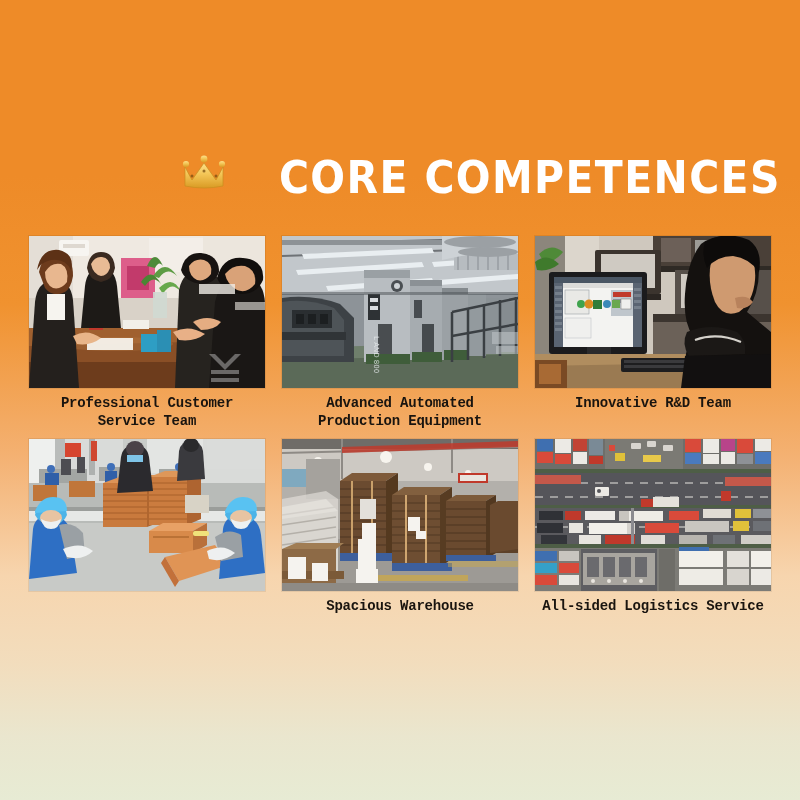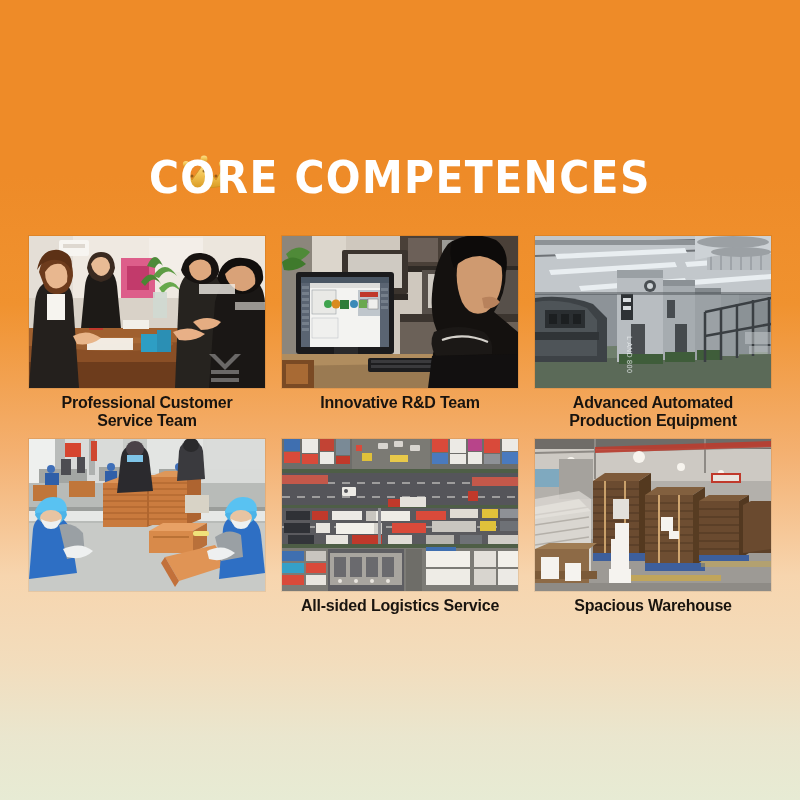--- a/index.html
+++ b/index.html
@@ -15,21 +15,21 @@
       #F0922F 38%,
       #F4B172 57%,
       #F7D5AE 72%,
       #F2DDBD 83%,
       #EAE6CE 92%,
       #E7EBD4 100%);
   }
 
   
   .title-block{
-    position:absolute;left:0;top:150px;width:800px;text-align:center;
+    position:absolute;left:0;top:150px;width:800px;text-align:right;
   }
   .crown{
     position:absolute;left:181px;top:5px;width:46px;height:34px;
   }
   .title-text{
     display:inline-block;
     font-family:"DejaVu Sans",sans-serif;
     font-weight:bold;
     font-size:44px;
     letter-spacing:1.5px;
@@ -51,22 +51,22 @@
   .card{position:relative;}
   .photo{
     position:relative;width:236px;height:152px;overflow:hidden;
     background:#8a8a8a;
     box-shadow:0 0 0 1px rgba(0,0,0,0.07);
   }
   .photo>svg{display:block;width:236px;height:152px;}
   .caption{
     margin-top:6px;
     text-align:center;
-    font-family:Liberation Sans, sans-serif;
-    font-size:16px;
+    font-family:Liberation Mono, monospace;
+    font-size:14px;
     font-weight:bold;
     color:#19140f;
     line-height:18px;
     letter-spacing:-0.2px;
     white-space:pre-line;
     height:38px;
   }
   .row2 .caption{height:22px;}
 </style>
 </head>
@@ -153,20 +153,108 @@
           <rect x="206" y="66" width="30" height="8" fill="#efebe5" opacity="0.6"></rect>
           <g opacity="0.35" fill="#ffffff">
             <path d="M186 118 l10 10 l10 -10 l6 0 l-16 16 l-16 -16 z"></path>
             <rect x="182" y="134" width="28" height="4"></rect>
             <rect x="182" y="142" width="28" height="4"></rect>
           </g>
         </svg>
       </div>
       <div class="caption">Professional Customer
 Service Team</div>
+    </div>
+
+    <div class="card">
+      <div class="photo">
+        <svg viewBox="0 0 236 152" preserveAspectRatio="none">
+          <rect width="236" height="152" fill="#a9aeb2"></rect>
+          <rect x="0" y="0" width="236" height="60" fill="#c2c7cb"></rect>
+          <g stroke="#6e7276" stroke-width="2" fill="none">
+            <path d="M0 8 L236 2"></path>
+            <path d="M0 20 L236 12"></path>
+          </g>
+          <rect x="0" y="4" width="236" height="5" fill="#8d9296"></rect>
+          <g fill="#e9eef1">
+            <path d="M20 18 L150 12 L152 17 L22 23 Z"></path>
+            <path d="M14 34 L140 26 L142 31 L16 39 Z"></path>
+            <path d="M44 50 L150 42 L152 47 L46 55 Z"></path>
+            <path d="M150 26 L236 20 L236 25 L152 31 Z"></path>
+            <path d="M156 44 L236 38 L236 43 L158 49 Z"></path>
+          </g>
+          <rect x="172" y="0" width="64" height="34" fill="#b7bcc0"></rect>
+          <g stroke="#8f9499" stroke-width="1.2" fill="none">
+            <path d="M176 0 L176 34"></path>
+              <path d="M186 0 L186 34"></path>
+            <path d="M196 0 L196 34"></path>
+              <path d="M206 0 L206 34"></path>
+            <path d="M216 0 L216 34"></path>
+              <path d="M226 0 L226 34"></path>
+          </g>
+          <path d="M160 0 L236 0 L236 18 Q200 14 160 24 Z" fill="#cdd2d6"></path>
+          <g fill="#9ba0a4">
+            <ellipse cx="198" cy="6" rx="36" ry="6"></ellipse>
+            <ellipse cx="206" cy="16" rx="30" ry="5"></ellipse>
+          </g>
+          <rect x="0" y="58" width="236" height="58" fill="#8d9398"></rect>
+          <rect x="0" y="112" width="236" height="40" fill="#5b6a58"></rect>
+          <path d="M0 112 L236 106 L236 118 L0 124 Z" fill="#6f7f6c"></path>
+          <rect x="82" y="34" width="46" height="92" fill="#b8bdc1"></rect>
+          <rect x="82" y="34" width="46" height="8" fill="#9aa0a4"></rect>
+          <rect x="86" y="58" width="12" height="26" fill="#2e3235"></rect>
+          <rect x="88" y="62" width="8" height="4" fill="#d9dde0"></rect>
+          <rect x="88" y="70" width="8" height="4" fill="#d9dde0"></rect>
+          <circle cx="115" cy="50" r="6" fill="#4a4f53"></circle>
+          <circle cx="115" cy="50" r="3" fill="#cfd4d7"></circle>
+          <rect x="84" y="118" width="44" height="10" fill="#3f5d3a"></rect>
+          <rect x="128" y="44" width="32" height="80" fill="#a6acb0"></rect>
+          <rect x="128" y="44" width="32" height="6" fill="#8b9195"></rect>
+          <rect x="132" y="64" width="8" height="18" fill="#474c50"></rect>
+          <rect x="130" y="116" width="30" height="10" fill="#3f5d3a"></rect>
+          <rect x="160" y="52" width="26" height="72" fill="#9ba1a5"></rect>
+          <rect x="160" y="52" width="26" height="6" fill="#848a8e"></rect>
+          <rect x="162" y="114" width="24" height="10" fill="#3f5d3a"></rect>
+          <rect x="186" y="58" width="18" height="62" fill="#939a9e"></rect>
+          <rect x="204" y="62" width="14" height="56" fill="#8b9296"></rect>
+          <rect x="218" y="66" width="18" height="50" fill="#858c90"></rect>
+          <g fill="#2e3235" opacity="0.8">
+            <rect x="96" y="88" width="14" height="30"></rect>
+            <rect x="140" y="88" width="12" height="28"></rect>
+          </g>
+          <path d="M0 62 Q30 58 58 68 L72 82 L72 126 L0 126 Z" fill="#3d4246"></path>
+          <path d="M0 66 Q26 62 52 72 L62 84 L62 120 L0 120 Z" fill="#4e5458"></path>
+          <rect x="10" y="74" width="40" height="18" fill="#2a2e31"></rect>
+          <g fill="#1c1f21">
+            <rect x="14" y="78" width="8" height="10"></rect>
+            <rect x="26" y="78" width="8" height="10"></rect>
+            <rect x="38" y="78" width="8" height="10"></rect>
+          </g>
+          <rect x="0" y="96" width="64" height="8" fill="#303437"></rect>
+          <g stroke="#3a3f43" stroke-width="2.5" fill="none">
+            <path d="M170 76 L236 62"></path>
+            <path d="M170 76 L170 126"></path>
+            <path d="M186 72 L186 124"></path>
+            <path d="M202 68 L202 122"></path>
+            <path d="M218 64 L218 120"></path>
+            <path d="M234 61 L234 118"></path>
+            <path d="M170 100 L236 88"></path>
+          </g>
+          <g fill="#c3c8cb" opacity="0.55">
+            <rect x="210" y="96" width="26" height="12"></rect>
+            <rect x="214" y="110" width="22" height="8"></rect>
+          </g>
+          <g fill="#4a4f53" opacity="0.5">
+            <rect x="0" y="56" width="236" height="3"></rect>
+          </g>
+          <text x="92" y="100" font-family="DejaVu Sans, sans-serif" font-size="7" fill="#e4e8ea" transform="rotate(90 92 100)" opacity="0.85">L AND 800</text>
+        </svg>
+      </div>
+      <div class="caption">Advanced Automated
+Production Equipment</div>
     </div>
 
     <div class="card">
       <div class="photo">
         <svg viewBox="0 0 236 152" preserveAspectRatio="none">
           <rect width="236" height="152" fill="#b9b2a8"></rect>
           <rect x="0" y="0" width="236" height="118" fill="#cfc8be"></rect>
           <rect x="0" y="0" width="30" height="118" fill="#8c867c"></rect>
           <rect x="30" y="0" width="34" height="46" fill="#dcd6cc"></rect>
           <path d="M4 18 Q16 6 28 16 Q22 24 10 28 Z" fill="#4f8a38"></path>
@@ -240,108 +328,20 @@
           <path d="M152 96 Q176 86 202 96 Q212 104 210 118 L154 120 Q146 108 152 96 Z" fill="#1b1816"></path>
           <g stroke="#e9e5df" stroke-width="2.2" fill="none" opacity="0.9">
             <path d="M160 104 Q182 96 206 106"></path>
           </g>
           <path d="M150 120 L236 118 L236 152 L146 152 Z" fill="#121010"></path>
         </svg>
       </div>
       <div class="caption">Innovative R&amp;D Team</div>
     </div>
 
-    <div class="card">
-      <div class="photo">
-        <svg viewBox="0 0 236 152" preserveAspectRatio="none">
-          <rect width="236" height="152" fill="#a9aeb2"></rect>
-          <rect x="0" y="0" width="236" height="60" fill="#c2c7cb"></rect>
-          <g stroke="#6e7276" stroke-width="2" fill="none">
-            <path d="M0 8 L236 2"></path>
-            <path d="M0 20 L236 12"></path>
-          </g>
-          <rect x="0" y="4" width="236" height="5" fill="#8d9296"></rect>
-          <g fill="#e9eef1">
-            <path d="M20 18 L150 12 L152 17 L22 23 Z"></path>
-            <path d="M14 34 L140 26 L142 31 L16 39 Z"></path>
-            <path d="M44 50 L150 42 L152 47 L46 55 Z"></path>
-            <path d="M150 26 L236 20 L236 25 L152 31 Z"></path>
-            <path d="M156 44 L236 38 L236 43 L158 49 Z"></path>
-          </g>
-          <rect x="172" y="0" width="64" height="34" fill="#b7bcc0"></rect>
-          <g stroke="#8f9499" stroke-width="1.2" fill="none">
-            <path d="M176 0 L176 34"></path>
-              <path d="M186 0 L186 34"></path>
-            <path d="M196 0 L196 34"></path>
-              <path d="M206 0 L206 34"></path>
-            <path d="M216 0 L216 34"></path>
-              <path d="M226 0 L226 34"></path>
-          </g>
-          <path d="M160 0 L236 0 L236 18 Q200 14 160 24 Z" fill="#cdd2d6"></path>
-          <g fill="#9ba0a4">
-            <ellipse cx="198" cy="6" rx="36" ry="6"></ellipse>
-            <ellipse cx="206" cy="16" rx="30" ry="5"></ellipse>
-          </g>
-          <rect x="0" y="58" width="236" height="58" fill="#8d9398"></rect>
-          <rect x="0" y="112" width="236" height="40" fill="#5b6a58"></rect>
-          <path d="M0 112 L236 106 L236 118 L0 124 Z" fill="#6f7f6c"></path>
-          <rect x="82" y="34" width="46" height="92" fill="#b8bdc1"></rect>
-          <rect x="82" y="34" width="46" height="8" fill="#9aa0a4"></rect>
-          <rect x="86" y="58" width="12" height="26" fill="#2e3235"></rect>
-          <rect x="88" y="62" width="8" height="4" fill="#d9dde0"></rect>
-          <rect x="88" y="70" width="8" height="4" fill="#d9dde0"></rect>
-          <circle cx="115" cy="50" r="6" fill="#4a4f53"></circle>
-          <circle cx="115" cy="50" r="3" fill="#cfd4d7"></circle>
-          <rect x="84" y="118" width="44" height="10" fill="#3f5d3a"></rect>
-          <rect x="128" y="44" width="32" height="80" fill="#a6acb0"></rect>
-          <rect x="128" y="44" width="32" height="6" fill="#8b9195"></rect>
-          <rect x="132" y="64" width="8" height="18" fill="#474c50"></rect>
-          <rect x="130" y="116" width="30" height="10" fill="#3f5d3a"></rect>
-          <rect x="160" y="52" width="26" height="72" fill="#9ba1a5"></rect>
-          <rect x="160" y="52" width="26" height="6" fill="#848a8e"></rect>
-          <rect x="162" y="114" width="24" height="10" fill="#3f5d3a"></rect>
-          <rect x="186" y="58" width="18" height="62" fill="#939a9e"></rect>
-          <rect x="204" y="62" width="14" height="56" fill="#8b9296"></rect>
-          <rect x="218" y="66" width="18" height="50" fill="#858c90"></rect>
-          <g fill="#2e3235" opacity="0.8">
-            <rect x="96" y="88" width="14" height="30"></rect>
-            <rect x="140" y="88" width="12" height="28"></rect>
-          </g>
-          <path d="M0 62 Q30 58 58 68 L72 82 L72 126 L0 126 Z" fill="#3d4246"></path>
-          <path d="M0 66 Q26 62 52 72 L62 84 L62 120 L0 120 Z" fill="#4e5458"></path>
-          <rect x="10" y="74" width="40" height="18" fill="#2a2e31"></rect>
-          <g fill="#1c1f21">
-            <rect x="14" y="78" width="8" height="10"></rect>
-            <rect x="26" y="78" width="8" height="10"></rect>
-            <rect x="38" y="78" width="8" height="10"></rect>
-          </g>
-          <rect x="0" y="96" width="64" height="8" fill="#303437"></rect>
-          <g stroke="#3a3f43" stroke-width="2.5" fill="none">
-            <path d="M170 76 L236 62"></path>
-            <path d="M170 76 L170 126"></path>
-            <path d="M186 72 L186 124"></path>
-            <path d="M202 68 L202 122"></path>
-            <path d="M218 64 L218 120"></path>
-            <path d="M234 61 L234 118"></path>
-            <path d="M170 100 L236 88"></path>
-          </g>
-          <g fill="#c3c8cb" opacity="0.55">
-            <rect x="210" y="96" width="26" height="12"></rect>
-            <rect x="214" y="110" width="22" height="8"></rect>
-          </g>
-          <g fill="#4a4f53" opacity="0.5">
-            <rect x="0" y="56" width="236" height="3"></rect>
-          </g>
-          <text x="92" y="100" font-family="DejaVu Sans, sans-serif" font-size="7" fill="#e4e8ea" transform="rotate(90 92 100)" opacity="0.85">L AND 800</text>
-        </svg>
-      </div>
-      <div class="caption">Advanced Automated
-Production Equipment</div>
-    </div>
-
     <div class="card row2">
       <div class="photo">
         <svg viewBox="0 0 236 152" preserveAspectRatio="none">
           <rect width="236" height="152" fill="#d2d4d2"></rect>
           <rect x="0" y="0" width="236" height="44" fill="#d9dbd9"></rect>
           <rect x="0" y="0" width="26" height="44" fill="#eef0ee"></rect>
           <rect x="26" y="0" width="10" height="30" fill="#b9bcba"></rect>
           <rect x="60" y="0" width="6" height="36" fill="#aeb1af"></rect>
           <rect x="94" y="0" width="24" height="30" fill="#c9ccc9"></rect>
           <rect x="118" y="0" width="56" height="34" fill="#e3e5e3"></rect>
@@ -443,20 +443,138 @@
             <rect x="32" y="20" width="10" height="16"></rect>
             <rect x="48" y="18" width="8" height="16"></rect>
           </g>
         </svg>
       </div>
     </div>
 
     <div class="card row2">
       <div class="photo">
         <svg viewBox="0 0 236 152" preserveAspectRatio="none">
+          <rect width="236" height="152" fill="#b3b0ab"></rect>
+          <rect x="0" y="0" width="236" height="42" fill="#cdc9c3"></rect>
+          <rect x="0" y="0" width="236" height="10" fill="#6f6c68"></rect>
+          <g stroke="#8e8a85" stroke-width="2" fill="none">
+            <path d="M0 14 L236 8"></path>
+            <path d="M60 0 L60 40"></path>
+            <path d="M170 0 L170 34"></path>
+          </g>
+          <path d="M60 8 L236 2 L236 8 L60 14 Z" fill="#c0392b" opacity="0.85"></path>
+          <g fill="#f7f4ee">
+            <circle cx="104" cy="18" r="6"></circle>
+            <circle cx="146" cy="28" r="4"></circle>
+            <circle cx="186" cy="34" r="3"></circle>
+            <circle cx="36" cy="22" r="4"></circle>
+          </g>
+          <rect x="0" y="92" width="236" height="60" fill="#9d9a95"></rect>
+          <path d="M0 92 L236 84 L236 94 L0 102 Z" fill="#adaaa5"></path>
+          <rect x="24" y="20" width="34" height="40" fill="#a5a29d"></rect>
+          <rect x="0" y="30" width="24" height="18" fill="#7fa9bf"></rect>
+          <rect x="176" y="34" width="30" height="10" fill="#c0392b"></rect>
+          <rect x="178" y="36" width="26" height="6" fill="#e9e5df"></rect>
+          <g>
+            <rect x="58" y="42" width="46" height="76" fill="#6b4b30"></rect>
+            <g stroke="#4e3622" stroke-width="1.2">
+              <path d="M58 50 L104 50"></path>
+                <path d="M58 58 L104 58"></path>
+              <path d="M58 66 L104 66"></path>
+                <path d="M58 74 L104 74"></path>
+              <path d="M58 82 L104 82"></path>
+                <path d="M58 90 L104 90"></path>
+              <path d="M58 98 L104 98"></path>
+                <path d="M58 106 L104 106"></path>
+            </g>
+            <path d="M58 42 L70 34 L116 34 L104 42 Z" fill="#7e5a3a"></path>
+            <path d="M104 42 L116 34 L116 110 L104 118 Z" fill="#54391f"></path>
+            <g stroke="#c9a06a" stroke-width="2" fill="none">
+              <path d="M70 42 L70 118"></path>
+              <path d="M90 42 L90 118"></path>
+            </g>
+            <rect x="58" y="114" width="58" height="8" fill="#3d5f9c"></rect>
+          </g>
+          <g>
+            <rect x="110" y="56" width="48" height="72" fill="#6e4e32"></rect>
+            <g stroke="#513823" stroke-width="1.2">
+              <path d="M110 64 L158 64"></path>
+                <path d="M110 72 L158 72"></path>
+              <path d="M110 80 L158 80"></path>
+                <path d="M110 88 L158 88"></path>
+              <path d="M110 96 L158 96"></path>
+                <path d="M110 104 L158 104"></path>
+              <path d="M110 112 L158 112"></path>
+            </g>
+            <path d="M110 56 L122 48 L170 48 L158 56 Z" fill="#82603f"></path>
+            <path d="M158 56 L170 48 L170 120 L158 128 Z" fill="#573c22"></path>
+            <g stroke="#cfa670" stroke-width="2" fill="none">
+              <path d="M124 56 L124 128"></path>
+              <path d="M144 56 L144 128"></path>
+            </g>
+            <rect x="110" y="124" width="60" height="8" fill="#3d5f9c"></rect>
+          </g>
+          <g>
+            <rect x="164" y="62" width="40" height="58" fill="#6a4a2f"></rect>
+            <g stroke="#4d3520" stroke-width="1.1">
+              <path d="M164 70 L204 70"></path>
+                <path d="M164 78 L204 78"></path>
+              <path d="M164 86 L204 86"></path>
+                <path d="M164 94 L204 94"></path>
+              <path d="M164 102 L204 102"></path>
+                <path d="M164 110 L204 110"></path>
+            </g>
+            <path d="M164 62 L174 56 L214 56 L204 62 Z" fill="#7d5b3b"></path>
+            <path d="M204 62 L214 56 L214 114 L204 120 Z" fill="#523820"></path>
+            <rect x="164" y="116" width="50" height="6" fill="#3d5f9c"></rect>
+          </g>
+          <g>
+            <rect x="208" y="66" width="28" height="48" fill="#5c4028"></rect>
+            <path d="M208 66 L216 62 L236 62 L236 110 L208 114 Z" fill="#6a4a2f"></path>
+          </g>
+          <g>
+            <path d="M0 68 L44 60 L56 72 L56 132 L0 140 Z" fill="#d9d6d0"></path>
+            <g stroke="#b4b0a9" stroke-width="1.6" fill="none">
+              <path d="M0 76 L54 68"></path>
+                <path d="M0 86 L54 78"></path>
+              <path d="M0 96 L54 88"></path>
+                <path d="M0 106 L54 98"></path>
+              <path d="M0 116 L54 108"></path>
+                <path d="M0 126 L54 118"></path>
+            </g>
+            <path d="M0 60 L44 52 L56 60 L56 72 L0 80 Z" fill="#e8e5e0" opacity="0.6"></path>
+          </g>
+          <g>
+            <rect x="0" y="110" width="54" height="34" fill="#8d6a46"></rect>
+            <path d="M0 110 L14 104 L62 104 L54 110 Z" fill="#a07d54"></path>
+            <rect x="0" y="132" width="62" height="8" fill="#7b5a38"></rect>
+          </g>
+          <g fill="#f5f3ef">
+            <rect x="76" y="100" width="18" height="34"></rect>
+            <rect x="80" y="84" width="14" height="18"></rect>
+            <rect x="74" y="130" width="22" height="14"></rect>
+            <rect x="6" y="118" width="18" height="22"></rect>
+            <rect x="30" y="124" width="16" height="18"></rect>
+            <rect x="126" y="78" width="12" height="14"></rect>
+            <rect x="134" y="92" width="10" height="8"></rect>
+          </g>
+          <g fill="#e3e0da">
+            <rect x="78" y="60" width="16" height="20"></rect>
+          </g>
+          <rect x="96" y="136" width="90" height="6" fill="#c9a84c" opacity="0.8"></rect>
+          <rect x="166" y="122" width="70" height="6" fill="#c9a84c" opacity="0.5"></rect>
+          <rect x="0" y="144" width="236" height="8" fill="#8e8b86"></rect>
+        </svg>
+      </div>
+      <div class="caption">Spacious Warehouse</div>
+    </div>
+
+    <div class="card row2">
+      <div class="photo">
+        <svg viewBox="0 0 236 152" preserveAspectRatio="none">
           <rect width="236" height="152" fill="#8d8d88"></rect>
 
           <rect x="0" y="0" width="236" height="30" fill="#6e6e6a"></rect>
           <g>
             <rect x="2" y="0" width="16" height="12" fill="#3f6fb0"></rect>
             <rect x="2" y="13" width="16" height="11" fill="#d94a3a"></rect>
             <rect x="20" y="0" width="16" height="14" fill="#eceae5"></rect>
             <rect x="20" y="15" width="16" height="10" fill="#d94a3a"></rect>
             <rect x="38" y="0" width="14" height="12" fill="#c24334"></rect>
             <rect x="38" y="13" width="14" height="12" fill="#eceae5"></rect>
@@ -568,132 +686,14 @@
             <rect x="192" y="130" width="22" height="16" fill="#d8d5cf"></rect>
             <rect x="216" y="112" width="20" height="16" fill="#f2f0ea"></rect>
             <rect x="216" y="130" width="20" height="16" fill="#eceae5"></rect>
             <rect x="144" y="108" width="30" height="4" fill="#3f6fb0"></rect>
           </g>
         </svg>
       </div>
       <div class="caption">All-sided Logistics Service</div>
     </div>
 
-    <div class="card row2">
-      <div class="photo">
-        <svg viewBox="0 0 236 152" preserveAspectRatio="none">
-          <rect width="236" height="152" fill="#b3b0ab"></rect>
-          <rect x="0" y="0" width="236" height="42" fill="#cdc9c3"></rect>
-          <rect x="0" y="0" width="236" height="10" fill="#6f6c68"></rect>
-          <g stroke="#8e8a85" stroke-width="2" fill="none">
-            <path d="M0 14 L236 8"></path>
-            <path d="M60 0 L60 40"></path>
-            <path d="M170 0 L170 34"></path>
-          </g>
-          <path d="M60 8 L236 2 L236 8 L60 14 Z" fill="#c0392b" opacity="0.85"></path>
-          <g fill="#f7f4ee">
-            <circle cx="104" cy="18" r="6"></circle>
-            <circle cx="146" cy="28" r="4"></circle>
-            <circle cx="186" cy="34" r="3"></circle>
-            <circle cx="36" cy="22" r="4"></circle>
-          </g>
-          <rect x="0" y="92" width="236" height="60" fill="#9d9a95"></rect>
-          <path d="M0 92 L236 84 L236 94 L0 102 Z" fill="#adaaa5"></path>
-          <rect x="24" y="20" width="34" height="40" fill="#a5a29d"></rect>
-          <rect x="0" y="30" width="24" height="18" fill="#7fa9bf"></rect>
-          <rect x="176" y="34" width="30" height="10" fill="#c0392b"></rect>
-          <rect x="178" y="36" width="26" height="6" fill="#e9e5df"></rect>
-          <g>
-            <rect x="58" y="42" width="46" height="76" fill="#6b4b30"></rect>
-            <g stroke="#4e3622" stroke-width="1.2">
-              <path d="M58 50 L104 50"></path>
-                <path d="M58 58 L104 58"></path>
-              <path d="M58 66 L104 66"></path>
-                <path d="M58 74 L104 74"></path>
-              <path d="M58 82 L104 82"></path>
-                <path d="M58 90 L104 90"></path>
-              <path d="M58 98 L104 98"></path>
-                <path d="M58 106 L104 106"></path>
-            </g>
-            <path d="M58 42 L70 34 L116 34 L104 42 Z" fill="#7e5a3a"></path>
-            <path d="M104 42 L116 34 L116 110 L104 118 Z" fill="#54391f"></path>
-            <g stroke="#c9a06a" stroke-width="2" fill="none">
-              <path d="M70 42 L70 118"></path>
-              <path d="M90 42 L90 118"></path>
-            </g>
-            <rect x="58" y="114" width="58" height="8" fill="#3d5f9c"></rect>
-          </g>
-          <g>
-            <rect x="110" y="56" width="48" height="72" fill="#6e4e32"></rect>
-            <g stroke="#513823" stroke-width="1.2">
-              <path d="M110 64 L158 64"></path>
-                <path d="M110 72 L158 72"></path>
-              <path d="M110 80 L158 80"></path>
-                <path d="M110 88 L158 88"></path>
-              <path d="M110 96 L158 96"></path>
-                <path d="M110 104 L158 104"></path>
-              <path d="M110 112 L158 112"></path>
-            </g>
-            <path d="M110 56 L122 48 L170 48 L158 56 Z" fill="#82603f"></path>
-            <path d="M158 56 L170 48 L170 120 L158 128 Z" fill="#573c22"></path>
-            <g stroke="#cfa670" stroke-width="2" fill="none">
-              <path d="M124 56 L124 128"></path>
-              <path d="M144 56 L144 128"></path>
-            </g>
-            <rect x="110" y="124" width="60" height="8" fill="#3d5f9c"></rect>
-          </g>
-          <g>
-            <rect x="164" y="62" width="40" height="58" fill="#6a4a2f"></rect>
-            <g stroke="#4d3520" stroke-width="1.1">
-              <path d="M164 70 L204 70"></path>
-                <path d="M164 78 L204 78"></path>
-              <path d="M164 86 L204 86"></path>
-                <path d="M164 94 L204 94"></path>
-              <path d="M164 102 L204 102"></path>
-                <path d="M164 110 L204 110"></path>
-            </g>
-            <path d="M164 62 L174 56 L214 56 L204 62 Z" fill="#7d5b3b"></path>
-            <path d="M204 62 L214 56 L214 114 L204 120 Z" fill="#523820"></path>
-            <rect x="164" y="116" width="50" height="6" fill="#3d5f9c"></rect>
-          </g>
-          <g>
-            <rect x="208" y="66" width="28" height="48" fill="#5c4028"></rect>
-            <path d="M208 66 L216 62 L236 62 L236 110 L208 114 Z" fill="#6a4a2f"></path>
-          </g>
-          <g>
-            <path d="M0 68 L44 60 L56 72 L56 132 L0 140 Z" fill="#d9d6d0"></path>
-            <g stroke="#b4b0a9" stroke-width="1.6" fill="none">
-              <path d="M0 76 L54 68"></path>
-                <path d="M0 86 L54 78"></path>
-              <path d="M0 96 L54 88"></path>
-                <path d="M0 106 L54 98"></path>
-              <path d="M0 116 L54 108"></path>
-                <path d="M0 126 L54 118"></path>
-            </g>
-            <path d="M0 60 L44 52 L56 60 L56 72 L0 80 Z" fill="#e8e5e0" opacity="0.6"></path>
-          </g>
-          <g>
-            <rect x="0" y="110" width="54" height="34" fill="#8d6a46"></rect>
-            <path d="M0 110 L14 104 L62 104 L54 110 Z" fill="#a07d54"></path>
-            <rect x="0" y="132" width="62" height="8" fill="#7b5a38"></rect>
-          </g>
-          <g fill="#f5f3ef">
-            <rect x="76" y="100" width="18" height="34"></rect>
-            <rect x="80" y="84" width="14" height="18"></rect>
-            <rect x="74" y="130" width="22" height="14"></rect>
-            <rect x="6" y="118" width="18" height="22"></rect>
-            <rect x="30" y="124" width="16" height="18"></rect>
-            <rect x="126" y="78" width="12" height="14"></rect>
-            <rect x="134" y="92" width="10" height="8"></rect>
-          </g>
-          <g fill="#e3e0da">
-            <rect x="78" y="60" width="16" height="20"></rect>
-          </g>
-          <rect x="96" y="136" width="90" height="6" fill="#c9a84c" opacity="0.8"></rect>
-          <rect x="166" y="122" width="70" height="6" fill="#c9a84c" opacity="0.5"></rect>
-          <rect x="0" y="144" width="236" height="8" fill="#8e8b86"></rect>
-        </svg>
-      </div>
-      <div class="caption">Spacious Warehouse</div>
-    </div>
-
   </div>
 </div>
 
 </body></html>

